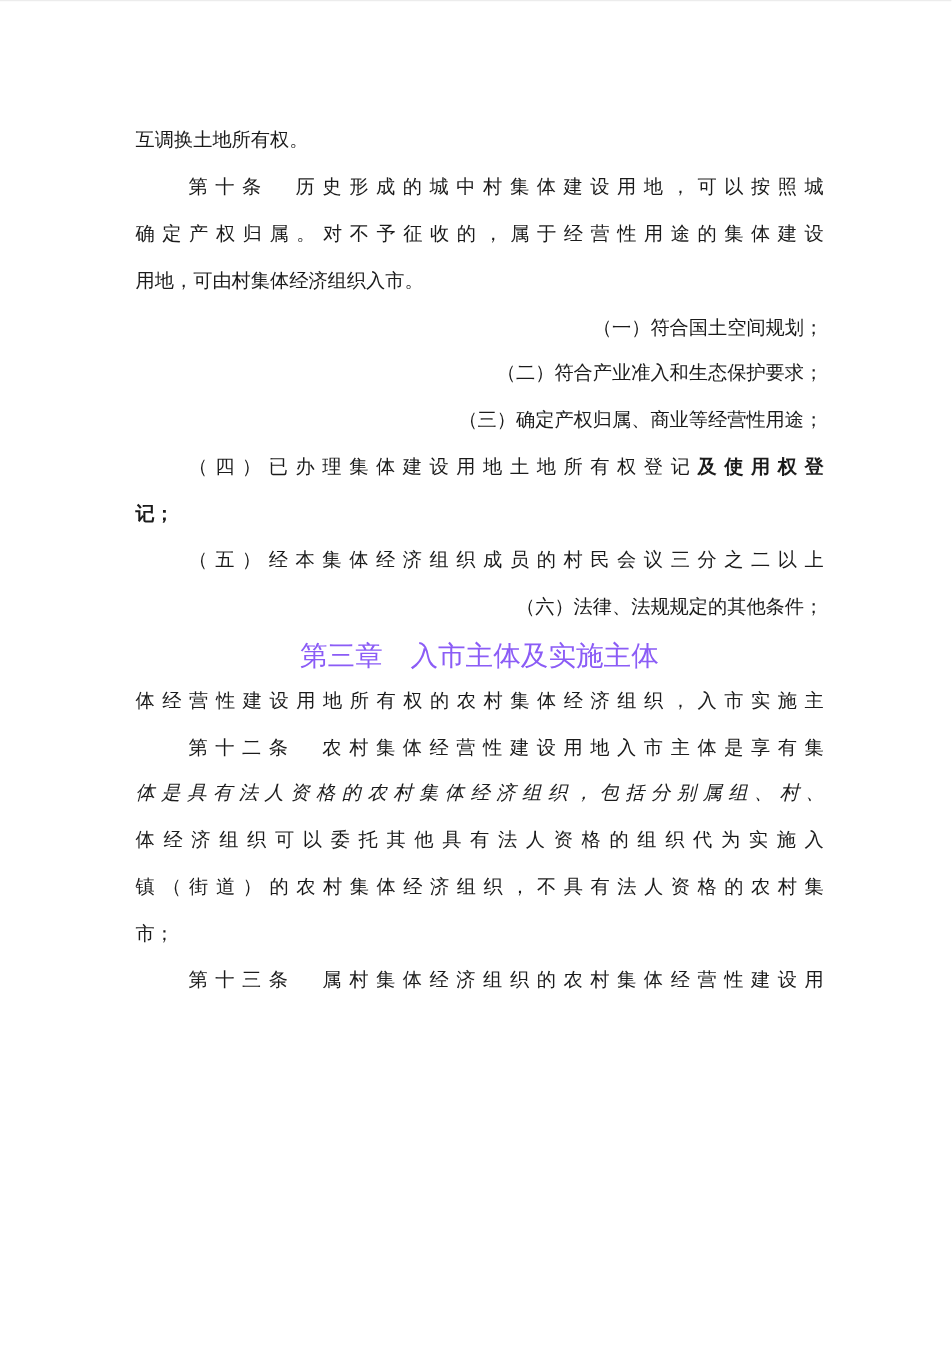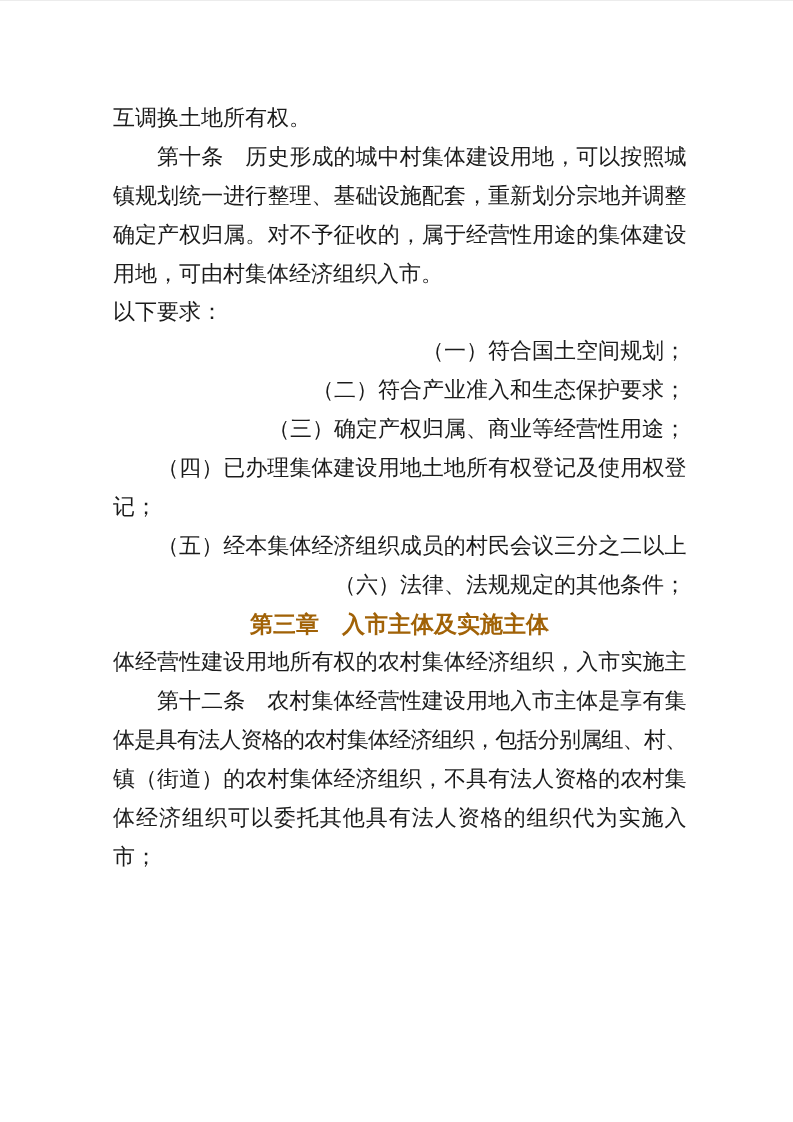--- a/index.html
+++ b/index.html
@@ -19,82 +19,82 @@
   }
   .doc {
     position: absolute;
     left: 113px;
     top: 98px;
     width: 573px;
   }
   .line {
     height: 38.9px;
     line-height: 38.9px;
-    font-size: 22px;
+    font-size: 16px;
     white-space: normal;
     overflow: visible;
   }
   
   .j {
     text-align: justify;
     text-align-last: justify;
     text-justify: inter-character;
     letter-spacing: -0.5px;
   }
   
   .tight {
     letter-spacing: -1.3px;
+    font-style: italic;
   }
   
   .ind {
     text-indent: 44px;
     text-align: right;
   }
   .b {
-    font-weight: 400;
+    font-weight: 700;
   }
   .heading {
     text-align: right;
     text-align-last: center;
     font-family: "Liberation Sans", "DejaVu Sans", sans-serif;
-    font-weight: 700;
+    font-weight: 400;
     font-size: 23px;
-    color: #a16207;
+    color: #8b5cf6;
   }
 </style>
 </head>
 <body>
 
 <div class="page">
   <div class="doc">
 
     <div class="line"><span>互调换土地所有权。</span></div>
 
     <div class="line j ind"><span>第十条　历史形成的城中村集体建设用地，可以按照城</span></div>
-    <div class="line j"><span>镇规划统一进行整理、基础设施配套，重新划分宗地并调整</span></div>
     <div class="line j"><span>确定产权归属。对不予征收的，属于经营性用途的集体建设</span></div>
     <div class="line"><span>用地，可由村集体经济组织入市。</span></div>
 
-    <div class="line"><span>以下要求：</span></div>
 
     <div class="line ind"><span>（一）符合国土空间规划；</span></div>
     <div class="line ind"><span>（二）符合产业准入和生态保护要求；</span></div>
     <div class="line ind"><span>（三）确定产权归属、商业等经营性用途；</span></div>
 
     <div class="line j ind"><span>（四）已办理集体建设用地土地所有权登记</span><span class="b">及使用权登</span></div>
     <div class="line"><span class="b">记；</span></div>
 
     <div class="line j ind"><span>（五）经本集体经济组织成员的村民会议三分之二以上</span></div>
 
     <div class="line ind"><span>（六）法律、法规规定的其他条件；</span></div>
 
     <div class="line heading"><span>第三章　入市主体及实施主体</span></div>
 
     <div class="line j"><span>体经营性建设用地所有权的农村集体经济组织，入市实施主</span></div>
     <div class="line j ind"><span>第十二条　农村集体经营性建设用地入市主体是享有集</span></div>
     <div class="line j tight"><span>体是具有法人资格的农村集体经济组织，包括分别属组、村、</span></div>
+    <div class="line j"><span>体经济组织可以委托其他具有法人资格的组织代为实施入</span></div>
     <div class="line j"><span>镇（街道）的农村集体经济组织，不具有法人资格的农村集</span></div>
-    <div class="line j"><span>体经济组织可以委托其他具有法人资格的组织代为实施入</span></div>
     <div class="line"><span>市；</span></div>
 
+    <div class="line j ind"><span>第十三条　属村集体经济组织的农村集体经营性建设用</span></div>
 
   </div>
 </div>
 
 </body></html>

